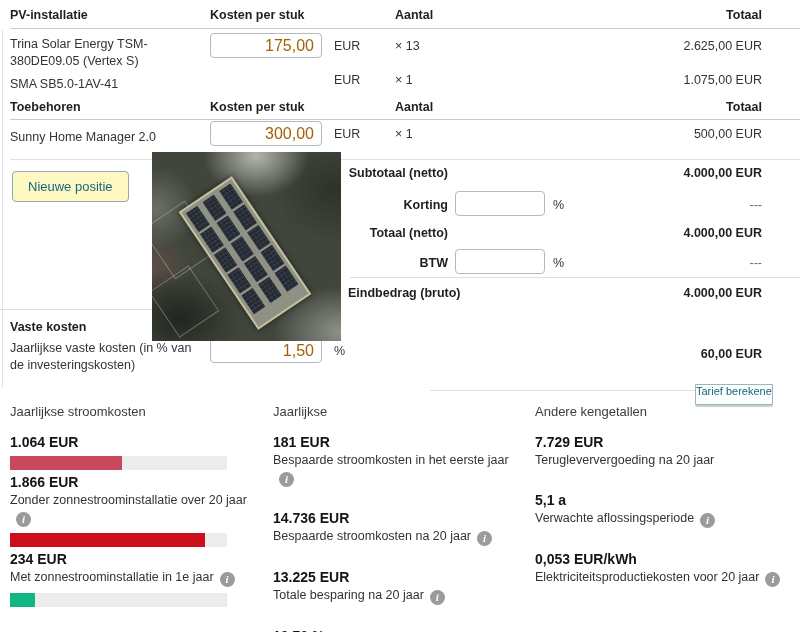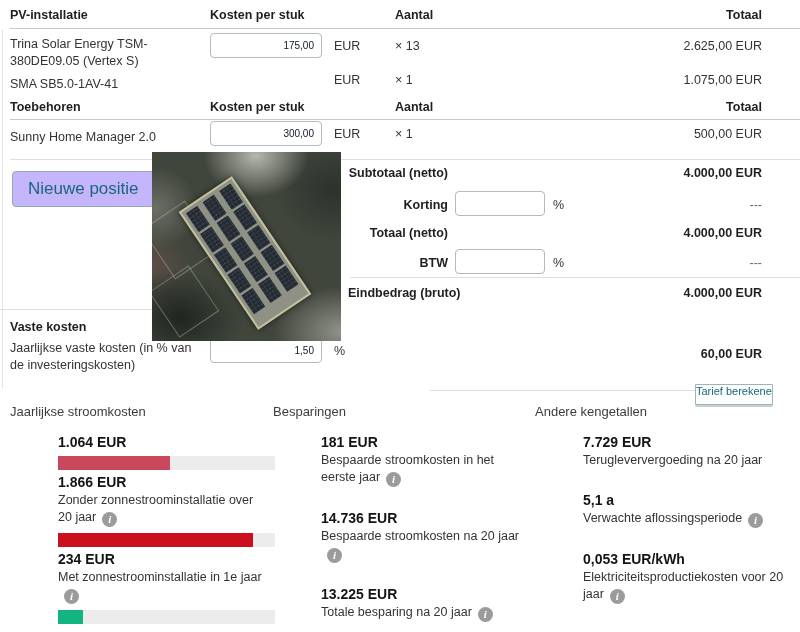--- a/index.html
+++ b/index.html
@@ -7,25 +7,25 @@
   body { font-family:"Liberation Sans","DejaVu Sans",sans-serif; font-size:12.5px; color:#333; }
   .sheet { position:relative; width:800px; height:632px; background:#fff; }
   .abs { position:absolute; }
   .bold { font-weight:bold; color:#1f1f1f; }
   .right { text-align:right; }
   .hline { position:absolute; height:1px; background:#c9c9c9; }
   .hline.light { background:#dedede; }
   .vline { position:absolute; width:1px; background:#e3e3e3; }
   .cell-name { width:195px; line-height:1.35; }
   input.cost { width:112px; height:25px; border:1px solid #b3b9bd; border-radius:4px;
-    text-align:right; padding:0 7px; font-family:inherit; font-size:10px; color:#0f172a; background:#fff; }
+    text-align:right; padding:0 7px; font-family:inherit; font-size:16px; color:#a16207; background:#fff; }
   input.pct { width:90px; height:25px; border:1px solid #b3b9bd; border-radius:4px;
     text-align:right; padding:0 7px; font-family:inherit; font-size:12.5px; color:#222; background:#fff; }
-  .btn-new { position:absolute; left:12px; top:171px; background:#c4b5fd; color:#19677e;
-    border:1px solid #93a9b1; border-radius:4px; padding:7px 15px; font-size:17px;
+  .btn-new { position:absolute; left:12px; top:171px; background:#fef9c3; color:#19677e;
+    border:1px solid #93a9b1; border-radius:4px; padding:7px 15px; font-size:13px;
     font-family:inherit; cursor:pointer; }
   .btn-cut { position:absolute; left:695px; top:384px; width:78px; height:21px; background:#fdfefe;
     border:1px solid #9fb3ba; border-radius:0 0 2px 2px; box-shadow:0 2px 0 rgba(90,120,130,.35);
     overflow:hidden; cursor:pointer; font-family:inherit; }
   .btn-cut span { display:block; margin-top:-8px; font-size:11px; color:#19677e; white-space:nowrap; }
   .dashes { color:#666; }
   
   .sat { position:absolute; left:152px; top:152px; width:189px; height:189px; overflow:hidden; z-index:6;
     background:
       radial-gradient(90px 70px at 15% 88%, #20261f 0%, rgba(32,38,31,0) 70%),
@@ -40,21 +40,21 @@
     background:#8e9184; border:2px solid #c2c19c; padding:3px 3px 13px 3px;
     box-shadow:0 0 6px rgba(0,0,0,.55); }
   .pcols { display:flex; gap:6px; height:100%; }
   .pcol { flex:1; display:flex; flex-direction:column; gap:2px; }
   .panel { flex:1; background:#232a33; border-radius:1px;
     background-image:repeating-linear-gradient(0deg, rgba(255,255,255,.08) 0 1px, transparent 1px 4px),
                      repeating-linear-gradient(90deg, rgba(255,255,255,.05) 0 1px, transparent 1px 4px); }
   
   .stat-col { position:absolute; top:404px; width:252px; }
   .stat-title { font-size:13px; color:#3c3c3c; margin-bottom:15px; }
-  .stat-item { margin-bottom:23px;margin-left:48px; }
+  .stat-item { margin-bottom:23px; }
   .stat-item.with-bar { margin-bottom:4px; }
   .stat-value { font-size:14px; font-weight:bold; color:#141414; margin-bottom:2px; }
   .stat-label { font-size:12.5px; color:#333; line-height:17px; }
   .info-i { display:inline-block; width:15px; height:15px; border-radius:50%; background:#9b9b9b;
     color:#fff; font-family:"Liberation Serif","DejaVu Serif",serif; font-style:italic; font-weight:bold;
     font-size:11px; line-height:15px; text-align:center; margin-left:6px; vertical-align:-2px; cursor:pointer; }
   .bar-track { width:217px; height:14px; background:#ececec; margin-top:6px; }
   .bar-fill { height:100%; }
 </style>
 </head>
@@ -180,21 +180,21 @@
     <div class="stat-item with-bar">
       <div class="stat-value">234 EUR</div>
       <div class="stat-label"><span>Met zonnestroominstallatie in 1e jaar</span><span class="info-i">i</span></div>
       <div class="bar-track">
           <div class="bar-fill" style="width: 11.5%; background: rgb(18, 181, 129);"></div>
         </div>
     </div>
   </div>
 
   <div class="stat-col" style="left:273px">
-    <div class="stat-title">Besparingen</div>
+    <div class="stat-title">Jaarlijkse</div>
 
     <div class="stat-item">
       <div class="stat-value">181 EUR</div>
       <div class="stat-label"><span>Bespaarde stroomkosten in het eerste jaar</span><span class="info-i">i</span></div>
     </div>
     <div class="stat-item">
       <div class="stat-value">14.736 EUR</div>
       <div class="stat-label"><span>Bespaarde stroomkosten na 20 jaar</span><span class="info-i">i</span></div>
     </div>
     <div class="stat-item">

